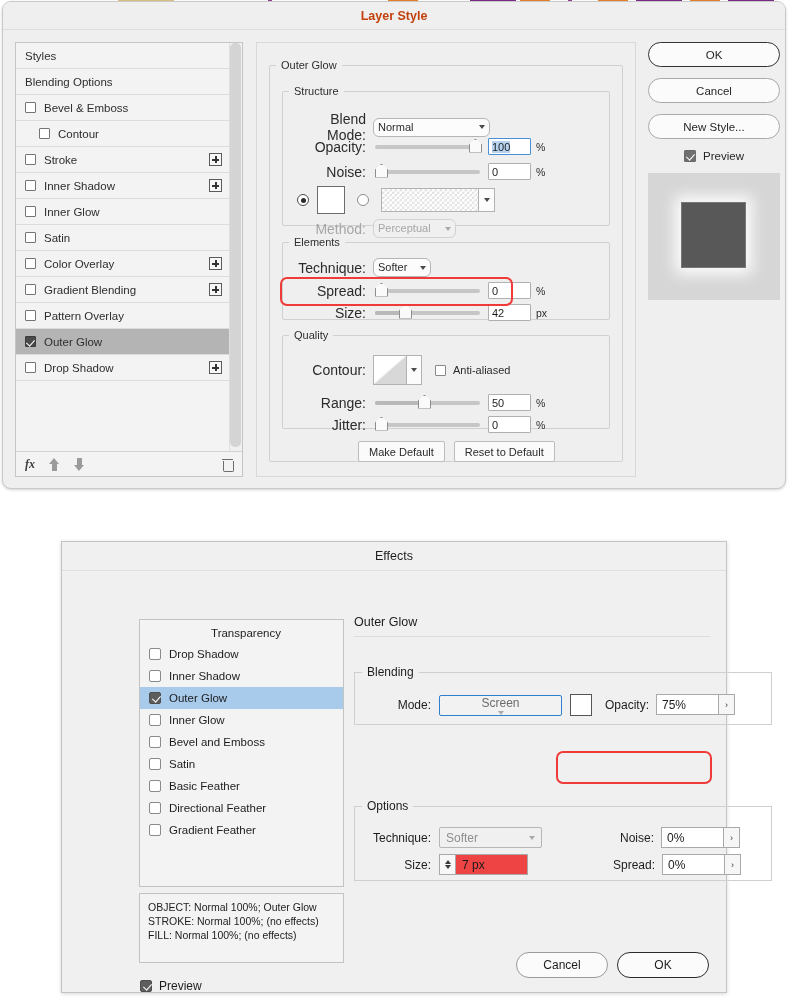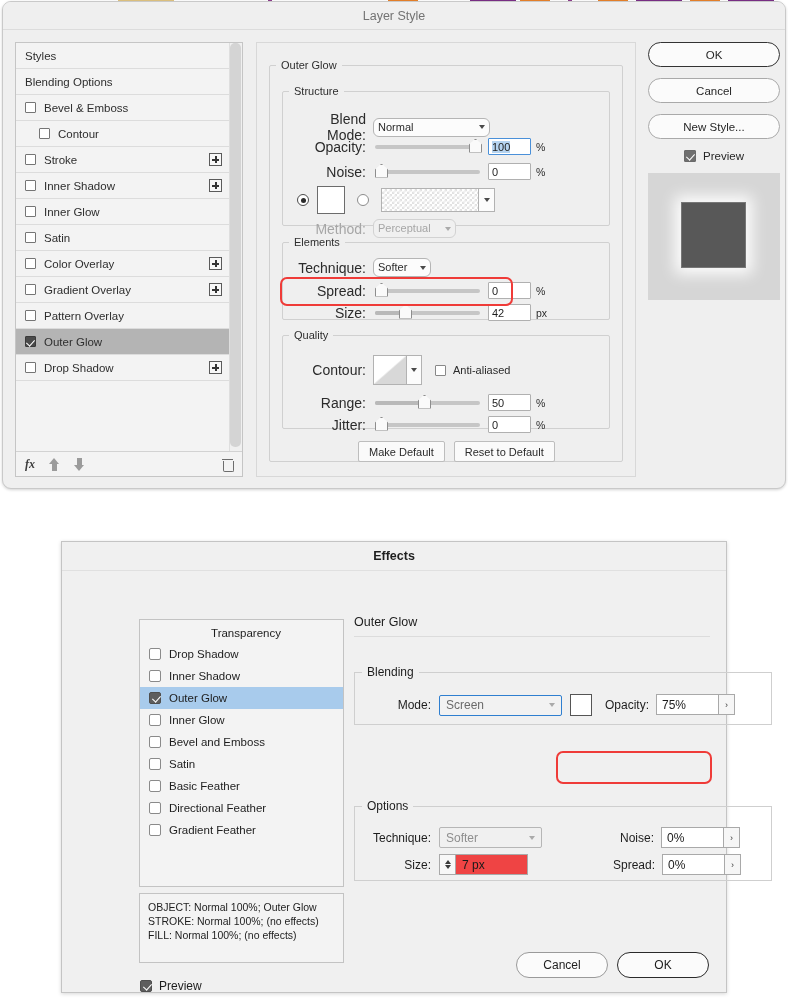--- a/index.html
+++ b/index.html
@@ -26,21 +26,21 @@
     border: 1px solid #c9c9c9;
     border-radius: 9px;
     box-shadow: 0 1px 3px rgba(0,0,0,.18);
     overflow: hidden;
   }
   .ls-titlebar {
     height: 28px; background: #efefef;
     display: flex; align-items: center; justify-content: center;
     border-bottom: 1px solid #dcdcdc;
   }
-  .ls-title { font-size: 12.5px; font-weight: normal; color: #737373; }
+  .ls-title { font-size: 12.5px; font-weight: bold; color: #c2410c; }
 
   .ls-body { position: relative; height: 459px; }
 
   
   .ls-left {
     position: absolute; left: 12px; top: 12px; width: 228px; height: 435px;
     background: #f3f3f3;
     border: 1px solid #c5c5c5;
     display: flex; flex-direction: column;
   }
@@ -249,21 +249,21 @@
   
   .fx-dialog {
     position: absolute; left: 61px; top: 541px; width: 666px; height: 452px;
     background: #f0f0f0; border: 1px solid #c4c4c4;
     box-shadow: 0 1px 4px rgba(0,0,0,.16);
   }
   .fx-titlebar {
     height: 29px; background: #f0f0f0; border-bottom: 1px solid #e0e0e0;
     display: flex; align-items: center; justify-content: center;
   }
-  .fx-title { font-size: 12.5px; font-weight: bold; color: #1f1f1f; }
+  .fx-title { font-size: 12.5px; font-weight: normal; color: #1f1f1f; }
   .fx-body { position: relative; height: 421px; }
 
   .fx-settings-row { position: absolute; left: 17px; top: 16px; display: flex; align-items: center; gap: 8px; }
   .fx-settings-lbl { font-size: 12px; color: #1d1d1d; }
   .fx-sel-dim {
     width: 86px; height: 21px; background: #f0f0f0; border: 1px solid #b6b6b6; border-radius: 2px;
     display: flex; align-items: center; justify-content: space-between; padding: 0 6px;
     font-size: 12px; color: #8e8e8e;
   }
 
@@ -299,21 +299,21 @@
 
   fieldset.fxgrp { border: 1px solid #cfcfcf; margin: 0; padding: 0; position: relative; }
   fieldset.fxgrp > legend { font-size: 12px; color: #1d1d1d; padding: 0 5px; margin-left: 7px; }
   .fxgrp-blending { position: absolute; left: 0; top: 28px; width: 418px; height: 60px; }
   .fxgrp-options  { position: absolute; left: 0; top: 102px; width: 418px; height: 82px; }
 
   .fx-lbl { font-size: 12px; color: #1d1d1d; }
   .fx-sel-blue {
     height: 21px; background: #f2f2f2; border: 1.4px solid #2f7fd0; border-radius: 2px;
     display: flex; align-items: center; justify-content: space-between; padding: 0 6px;
-    font-size: 12px; color: #6b6b6b;
+    font-size: 12px; color: #6b6b6b; flex-direction: column;
   }
   .fx-sel-gray {
     height: 21px; background: #f0f0f0; border: 1px solid #b6b6b6; border-radius: 2px;
     display: flex; align-items: center; justify-content: space-between; padding: 0 6px;
     font-size: 12px; color: #8e8e8e;
   }
   .fx-white-sw { width: 22px; height: 22px; background: #fff; border: 1px solid #555; }
   .fx-field {
     display: flex; align-items: stretch; height: 21px;
   }
@@ -411,21 +411,21 @@
                 <span class="ls-cb cb"></span>
                 <span class="lbl">Satin</span>
               </div>
               <div class="ls-row">
                 <span class="ls-cb cb"></span>
                 <span class="lbl">Color Overlay</span>
                 <span class="ls-plus"></span>
               </div>
               <div class="ls-row">
                 <span class="ls-cb cb"></span>
-                <span class="lbl">Gradient Overlay</span>
+                <span class="lbl">Gradient Blending</span>
                 <span class="ls-plus"></span>
               </div>
               <div class="ls-row">
                 <span class="ls-cb cb"></span>
                 <span class="lbl">Pattern Overlay</span>
               </div>
               <div class="ls-row selected">
                 <span class="ls-cb checked cb"></span>
                 <span class="lbl">Outer Glow</span>
               </div>

